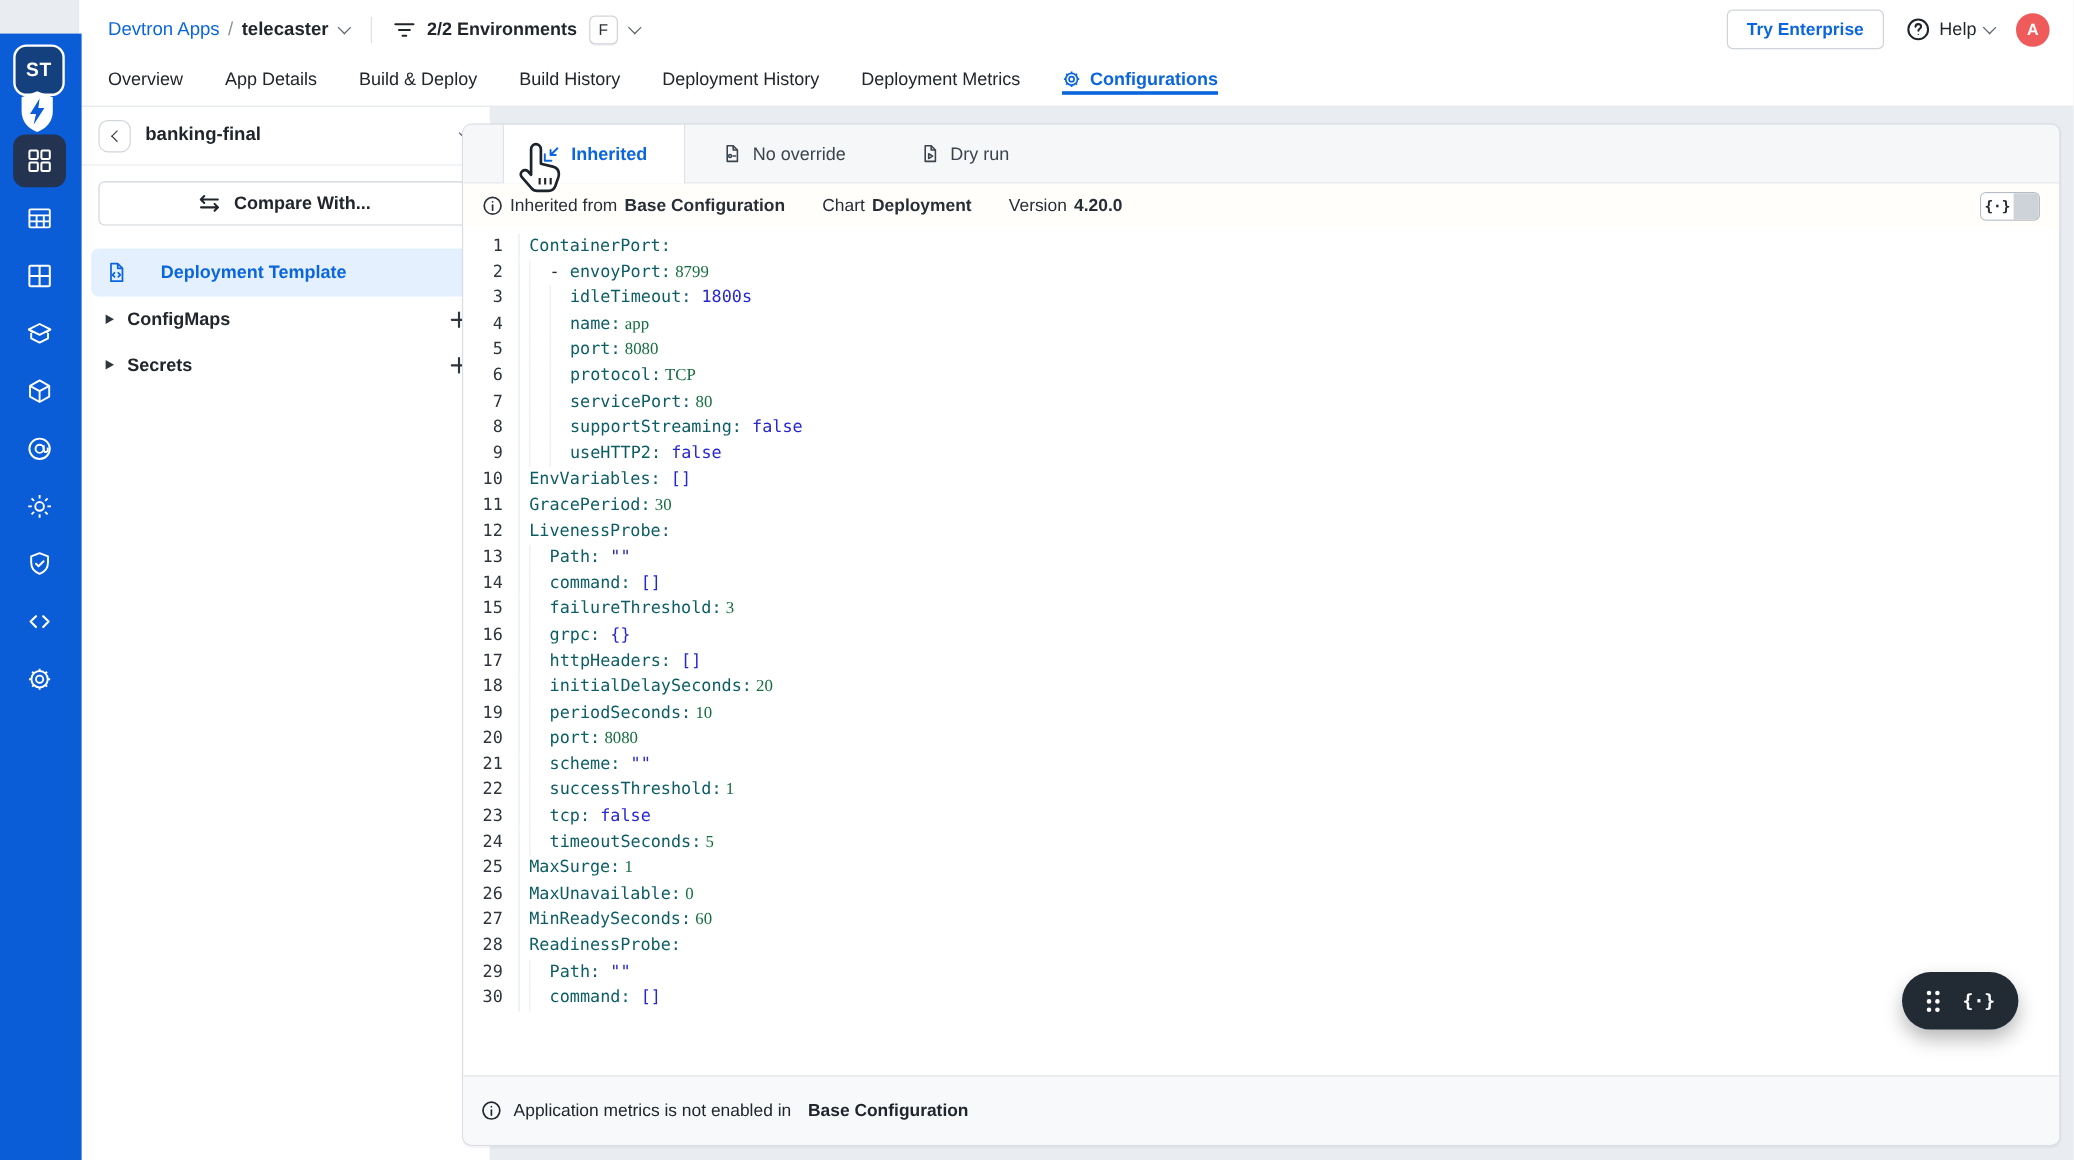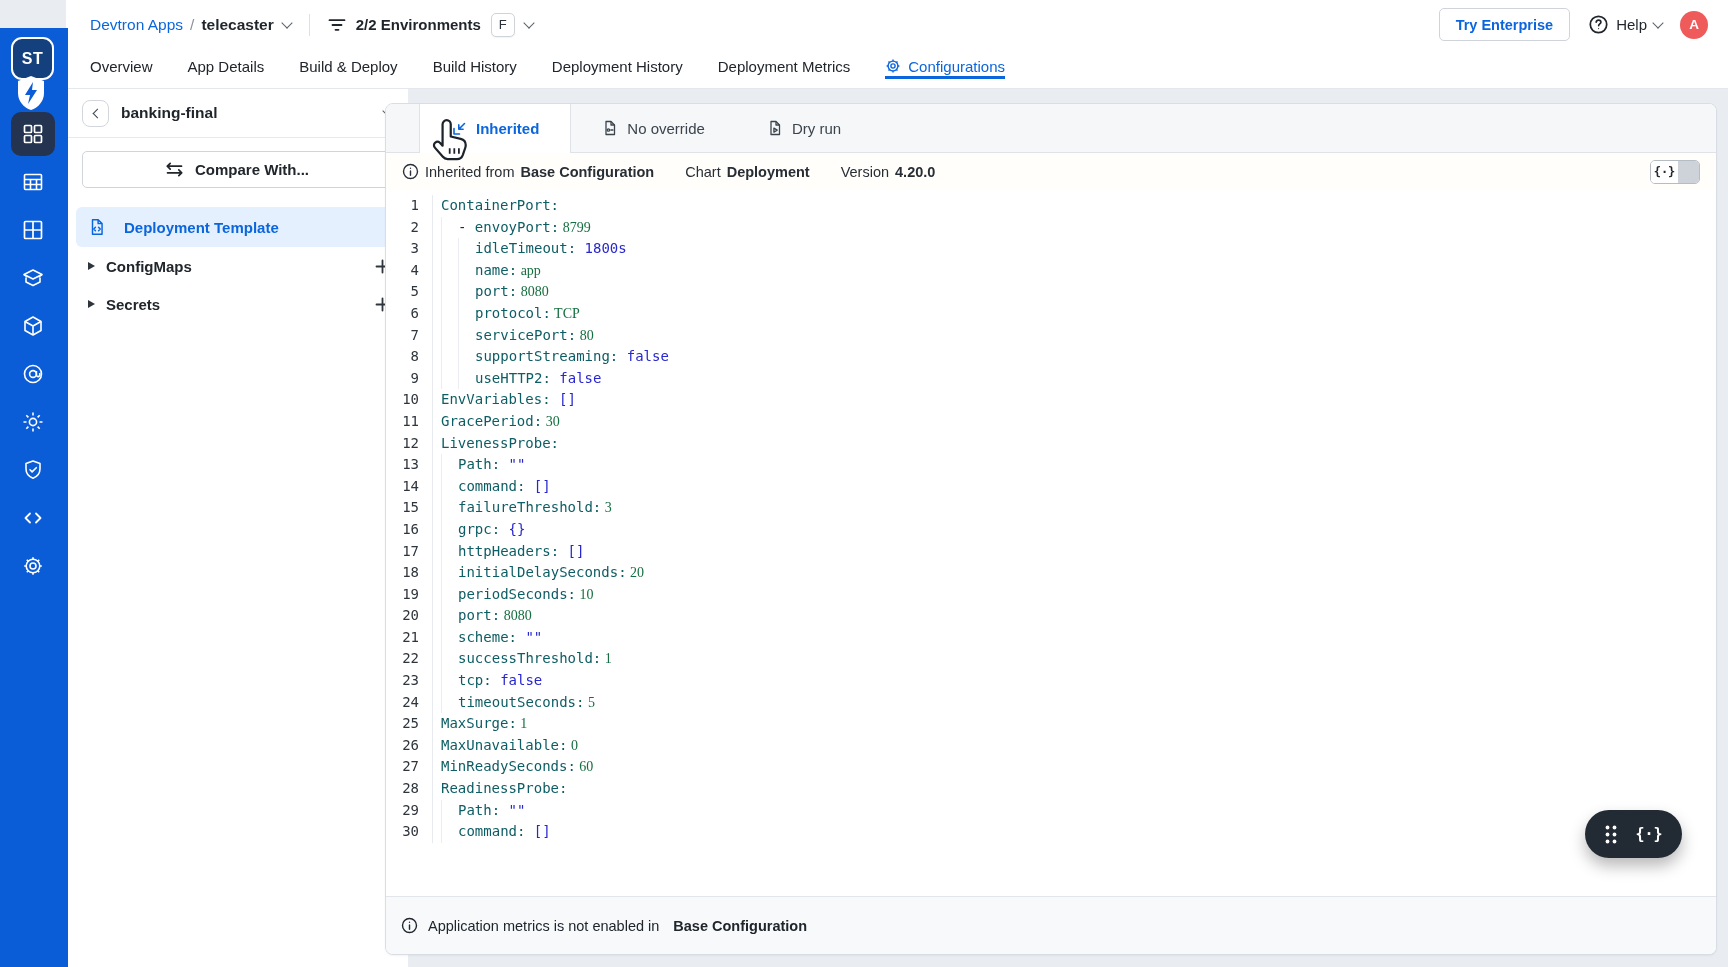--- a/index.html
+++ b/index.html
@@ -45,36 +45,36 @@
   .hright { display:flex; align-items:center; gap:18px; }
   .btn-enterprise { height:33px; padding:0 16px; border:1px solid #cfd4da; border-radius:5px; background:#fff;
     color:var(--accent,#0b66dd); font-weight:600; font-size:14.5px; cursor:pointer; font-family:inherit; }
   .help-dd { display:flex; align-items:center; gap:7px; cursor:pointer; }
   .help-label { font-size:15px; color:#1f252b; }
   .avatar { width:28px; height:28px; border-radius:50%; background:var(--avatar,#ef5a5a); color:#fff;
     display:flex; align-items:center; justify-content:center; font-size:13.5px; font-weight:bold; cursor:pointer; }
   .hrow2 { height:40px; display:flex; align-items:center; padding:0 24px; gap:35px; }
   .navtab { display:flex; align-items:center; gap:7px; font-size:15px; color:#21262c; cursor:pointer;
     border-bottom:3px solid transparent; padding-bottom:1px; }
-  .navtab.active { color:var(--accent,#0b66dd); font-weight:400; border-bottom-color:var(--accent,#0b66dd); }
+  .navtab.active { color:var(--accent,#0b66dd); font-weight:700; border-bottom-color:var(--accent,#0b66dd); }
 
   
   .lpanel { position:absolute; left:66px; top:89px; width:342px; bottom:0; background:#fff; z-index:2; }
   .lp-head { height:49px; display:flex; align-items:center; gap:12px; padding:0 16px; border-bottom:1px solid #e8ebee; }
   .back-btn { width:27px; height:27px; border:1px solid #d2d7dd; border-radius:8px; background:#fff;
     display:flex; align-items:center; justify-content:center; cursor:pointer; }
   .chev-left { width:7px; height:7px; border-left:1.8px solid #3c434b; border-bottom:1.8px solid #3c434b;
     transform:rotate(45deg); margin-left:3px; }
   .lp-env { font-size:15.5px; font-weight:bold; color:#1f252b; }
   .lp-head .chev { margin-left:auto; }
   .cmp-btn { margin:13px 16px 0; width:calc(100% - 32px); height:37px; border:1px solid #d0d5dc; border-radius:5px;
     background:#fff; display:flex; align-items:center; justify-content:center; gap:11px; font-size:15px;
     font-weight:600; color:#21262c; cursor:pointer; font-family:inherit; }
   .dt-item { margin:19px 10px 0; height:40px; border-radius:6px; background:var(--selbg,#e4f0fe);
-    color:var(--accent,#0b66dd); font-weight:600; font-size:15px; display:flex; align-items:center; gap:18px;
+    color:var(--accent,#0b66dd); font-weight:600; font-size:15px; display:flex; align-items:center; gap:28px;
     padding:0 12px; cursor:pointer; }
   .lp-group { height:38px; display:flex; align-items:center; gap:11px; padding:0 18px 0 22px; font-size:15px;
     font-weight:bold; color:#21262c; cursor:pointer; }
   .caret-r { width:0; height:0; border-left:7px solid #2e353d; border-top:4.5px solid transparent;
     border-bottom:4.5px solid transparent; }
   .plus-btn { margin-left:auto; cursor:pointer; display:flex; }
 
   
   .card { position:absolute; left:385px; top:103px; width:1332px; height:852px; background:#fff;
     border:1px solid #d9dee4; border-radius:8px; display:flex; flex-direction:column; overflow:hidden;

